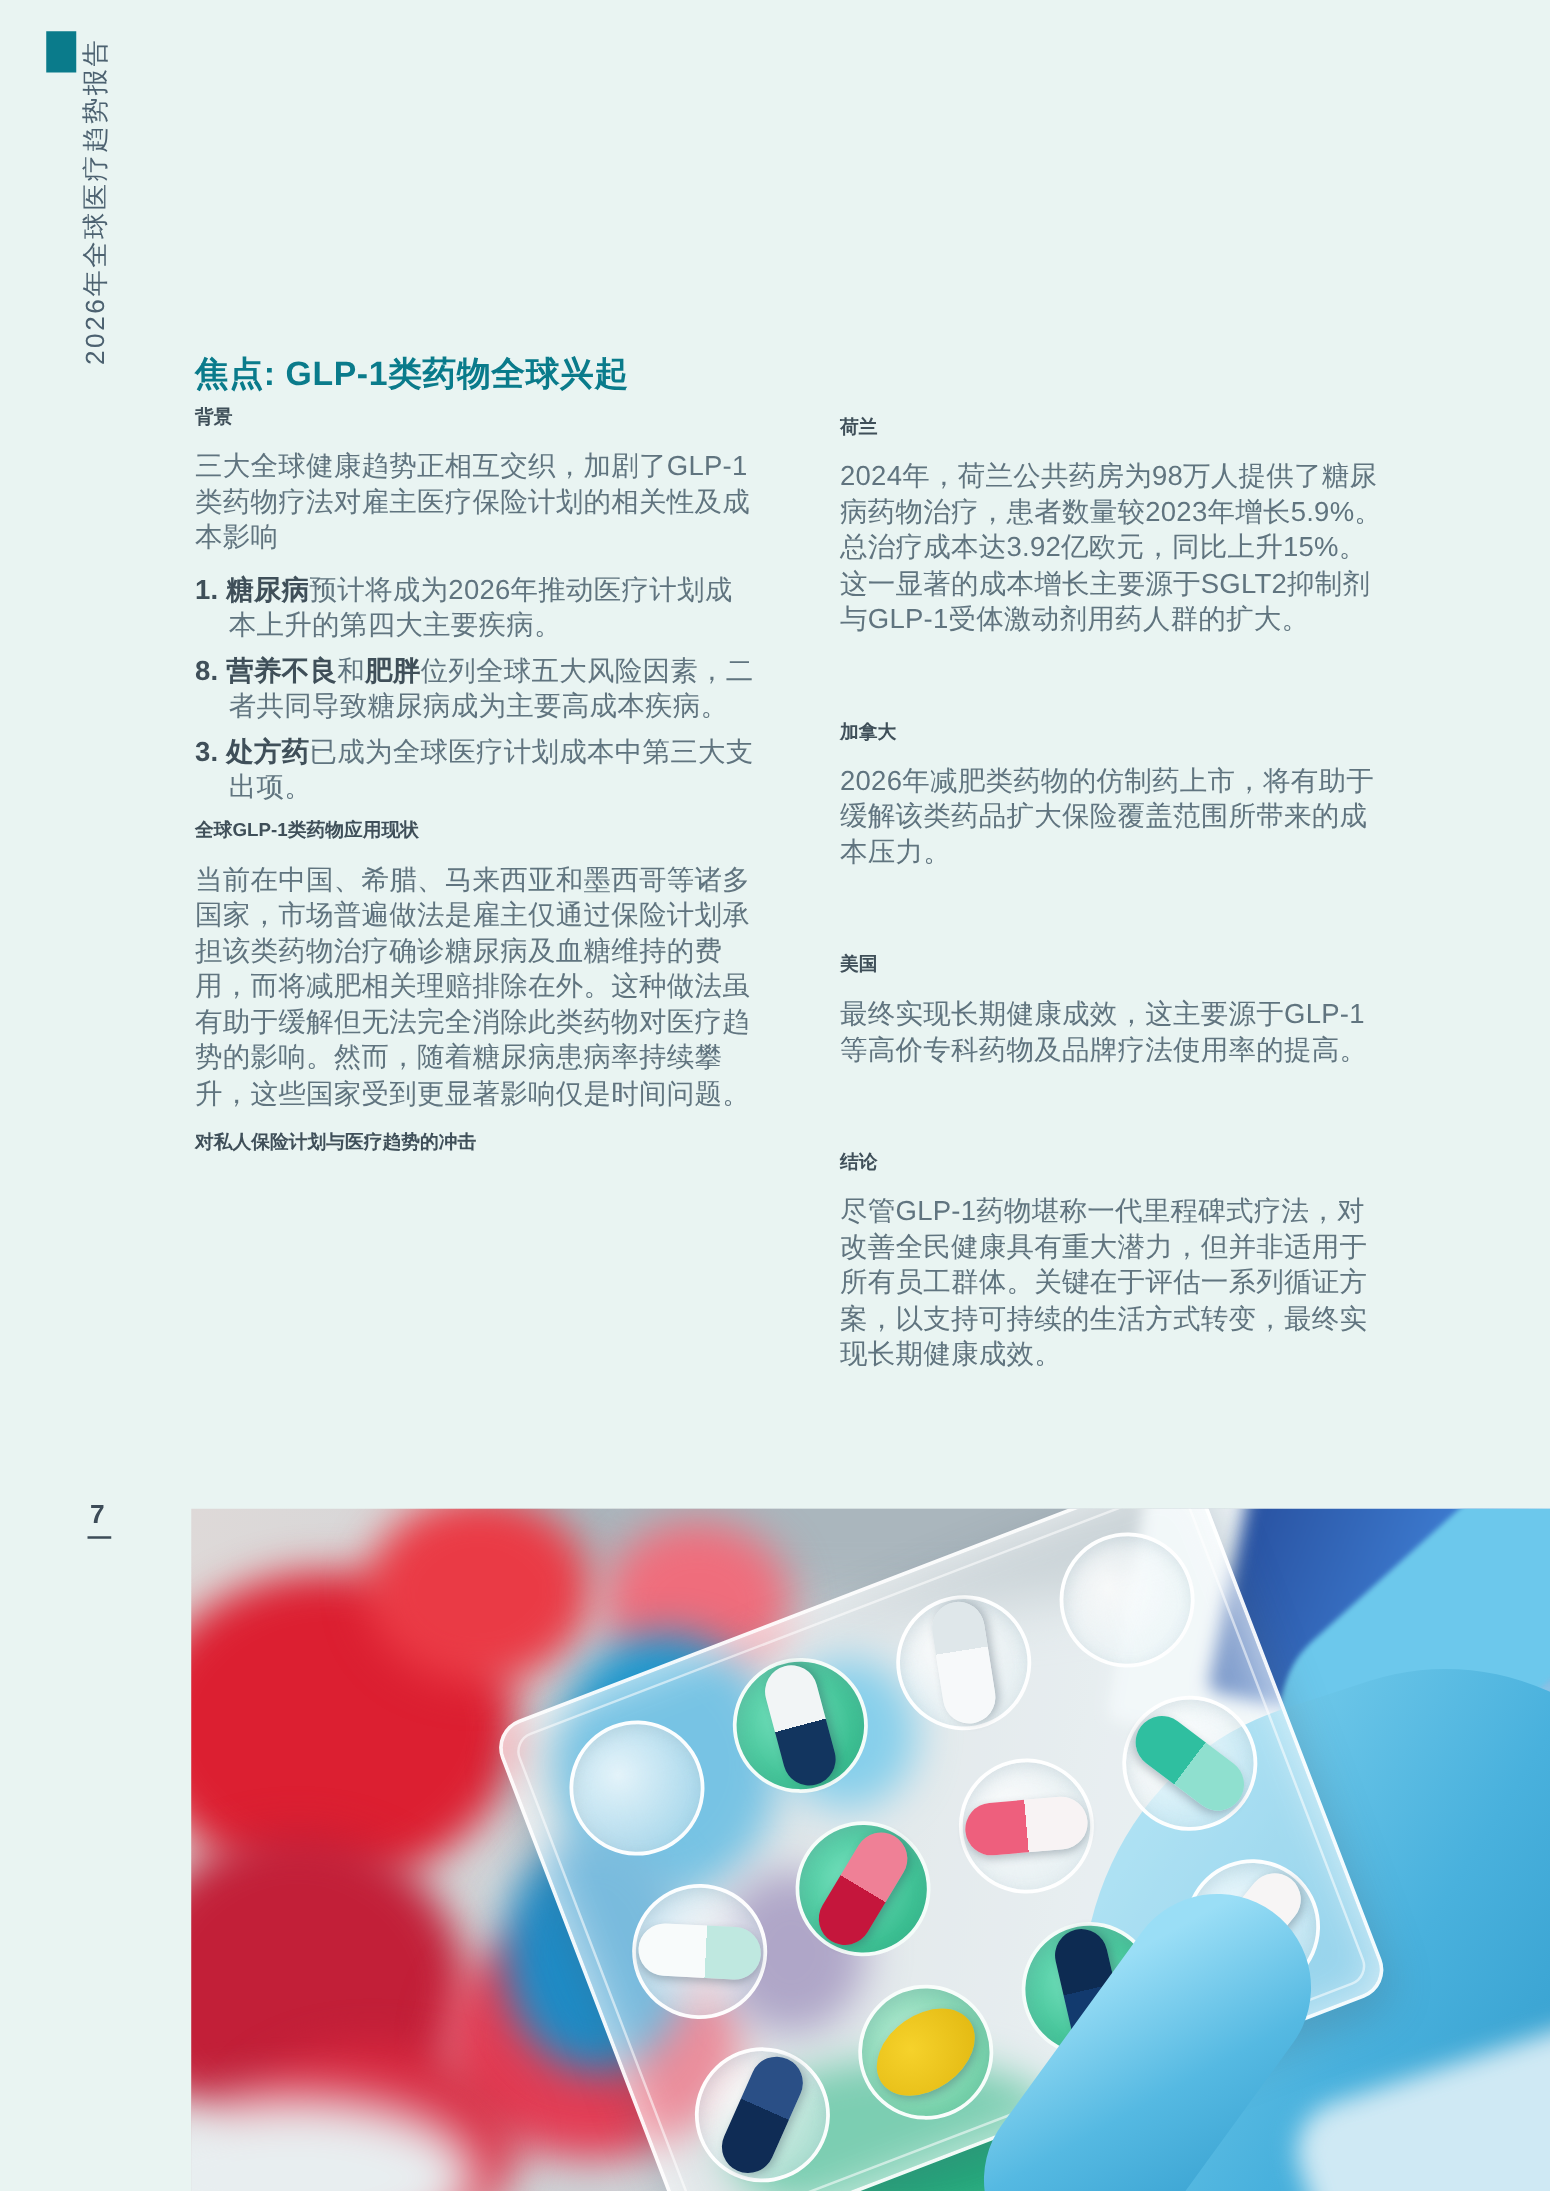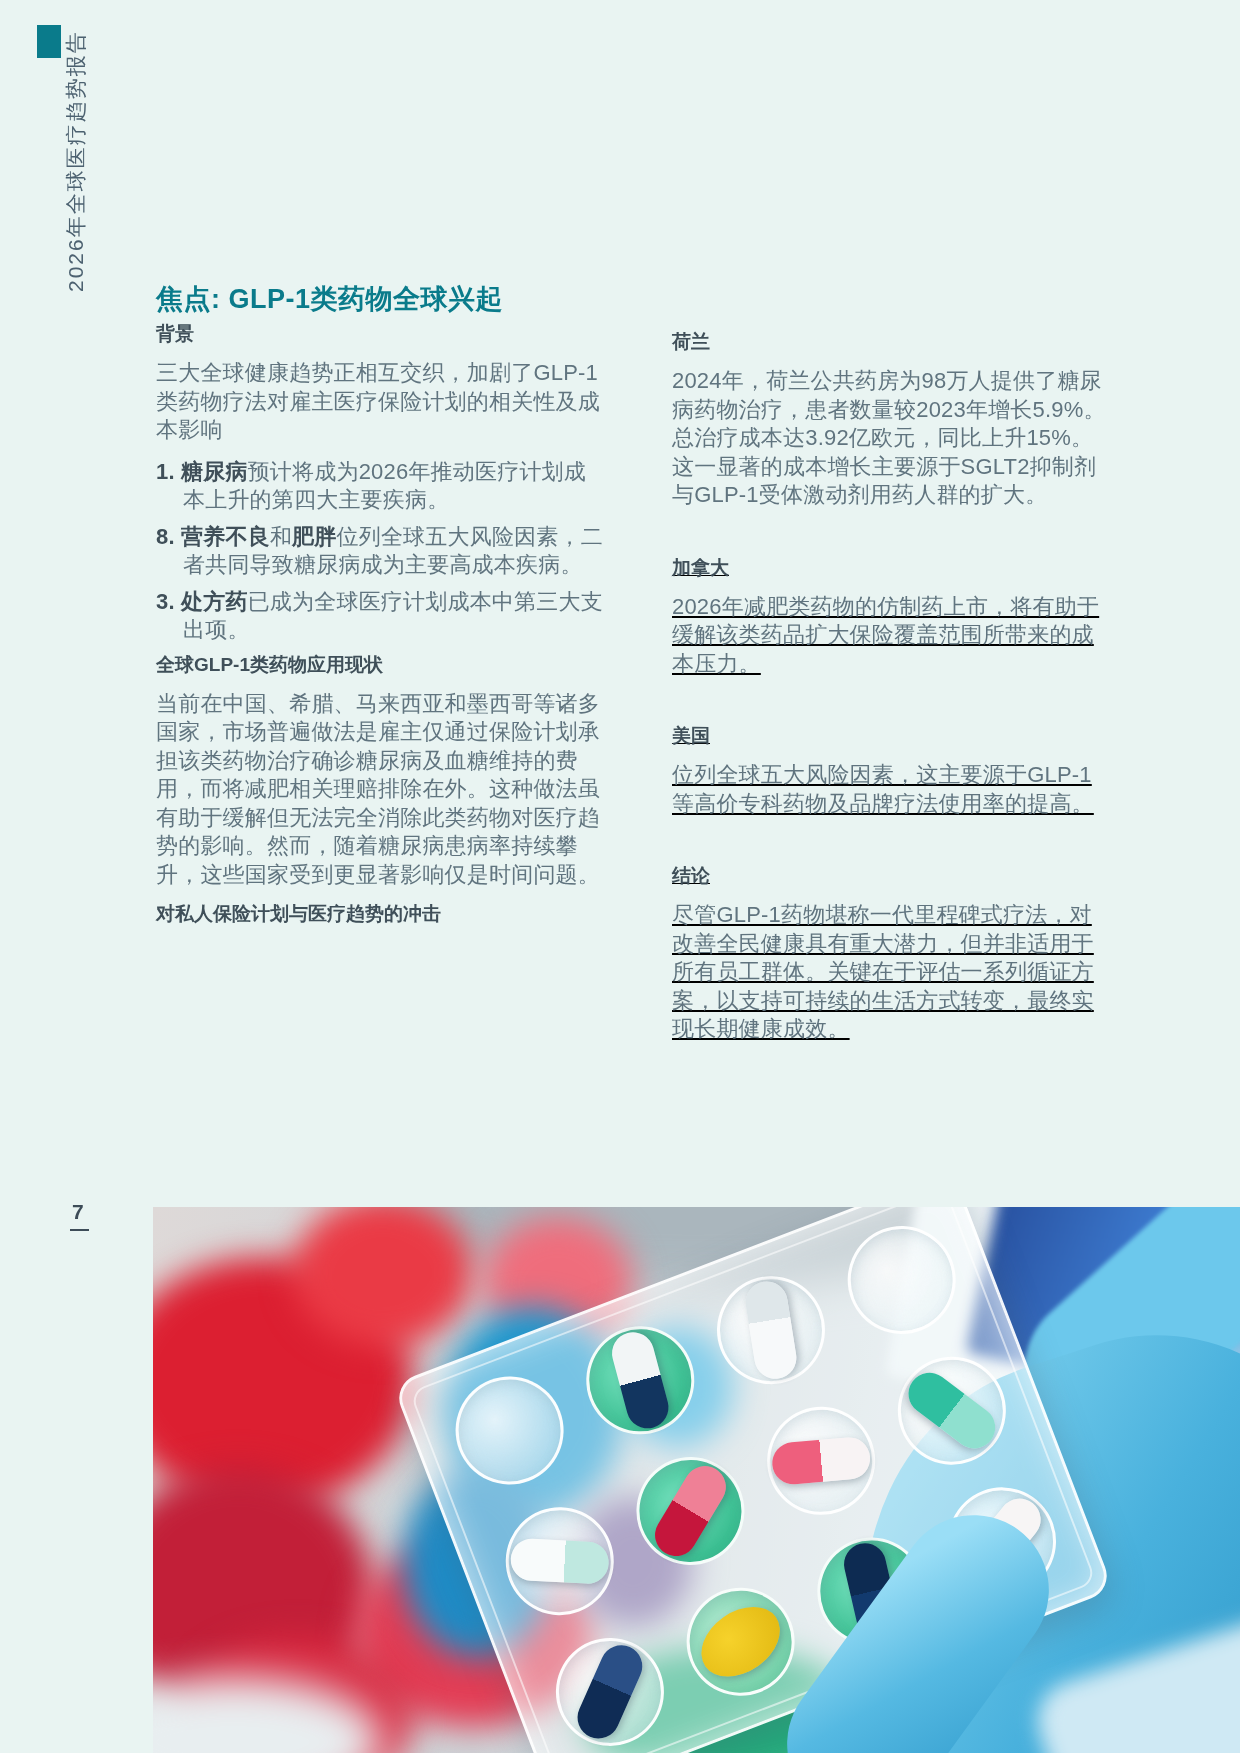--- a/index.html
+++ b/index.html
@@ -19,23 +19,23 @@
   }
   
   .title {
     position:absolute; left:156px; top:281px;
     font-size:27px; font-weight:bold; color:#0a7b8b; letter-spacing:0.5px;
   }
   
   .col { position:absolute; }
   .col-left  { left:156px; top:322px; width:448px; }
   .col-right { left:672px; top:330px; width:440px; }
-  h3.sec { font-size:19px; line-height:24px; font-weight:bold; color:#3f4f59; margin:0 0 13px; }
+  h3.sec { font-size:15px; line-height:24px; font-weight:bold; color:#3f4f59; margin:0 0 13px; }
   .col-left  h3.sec + h3.sec, .gapL { margin-top:50px; }
-  .col-right .rsec + .rsec { margin-top:46px;text-decoration:underline; }
+  .col-right .rsec + .rsec { margin-top:64px; }
   p.body { font-size:22px; line-height:28.5px; color:#60747f; margin:0 0 13px; letter-spacing:0.2px; }
   p.li { padding-left:27px; text-indent:-27px; margin-bottom:8px; }
   .strong { font-weight:bold; color:#3f4f59; }
   
   .pagenum { position:absolute; left:70px; top:1200px; color:#3d4c58; }
   .pagenum .n { font-size:21px; font-weight:bold; display:block; padding-left:2px; }
   .pagenum .rule { display:block; width:19px; height:2px; background:#3d4c58; margin-top:5px; }
   
   .photo {
     position:absolute; left:153px; top:1207px; width:1087px; height:546px; overflow:hidden;
@@ -129,21 +129,21 @@
     <div class="rsec">
       <h3 class="sec">荷兰</h3>
       <p class="body">2024年，荷兰公共药房为98万人提供了糖尿病药物治疗，患者数量较2023年增长5.9%。总治疗成本达3.92亿欧元，同比上升15%。这一显著的成本增长主要源于SGLT2抑制剂与GLP-1受体激动剂用药人群的扩大。</p>
     </div>
     <div class="rsec">
       <h3 class="sec">加拿大</h3>
       <p class="body">2026年减肥类药物的仿制药上市，将有助于缓解该类药品扩大保险覆盖范围所带来的成本压力。</p>
     </div>
     <div class="rsec">
       <h3 class="sec">美国</h3>
-      <p class="body">位列全球五大风险因素，这主要源于GLP-1等高价专科药物及品牌疗法使用率的提高。</p>
+      <p class="body">最终实现长期健康成效，这主要源于GLP-1等高价专科药物及品牌疗法使用率的提高。</p>
     </div>
     <div class="rsec">
       <h3 class="sec">结论</h3>
       <p class="body">尽管GLP-1药物堪称一代里程碑式疗法，对改善全民健康具有重大潜力，但并非适用于所有员工群体。关键在于评估一系列循证方案，以支持可持续的生活方式转变，最终实现长期健康成效。</p>
     </div>
   </div>
 
   <div class="pagenum">
     <span class="n">7</span>
     <span class="rule"></span>

